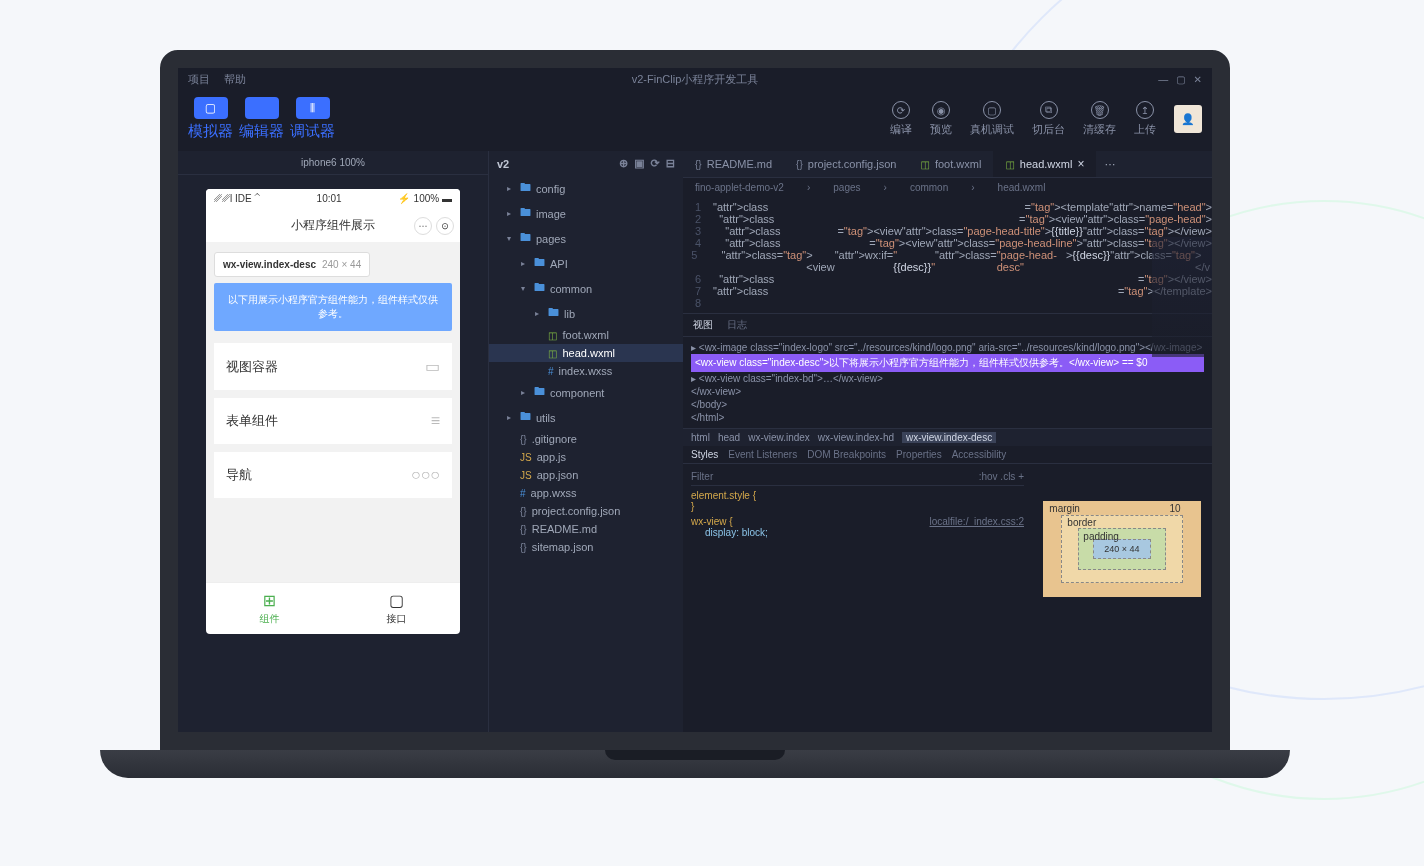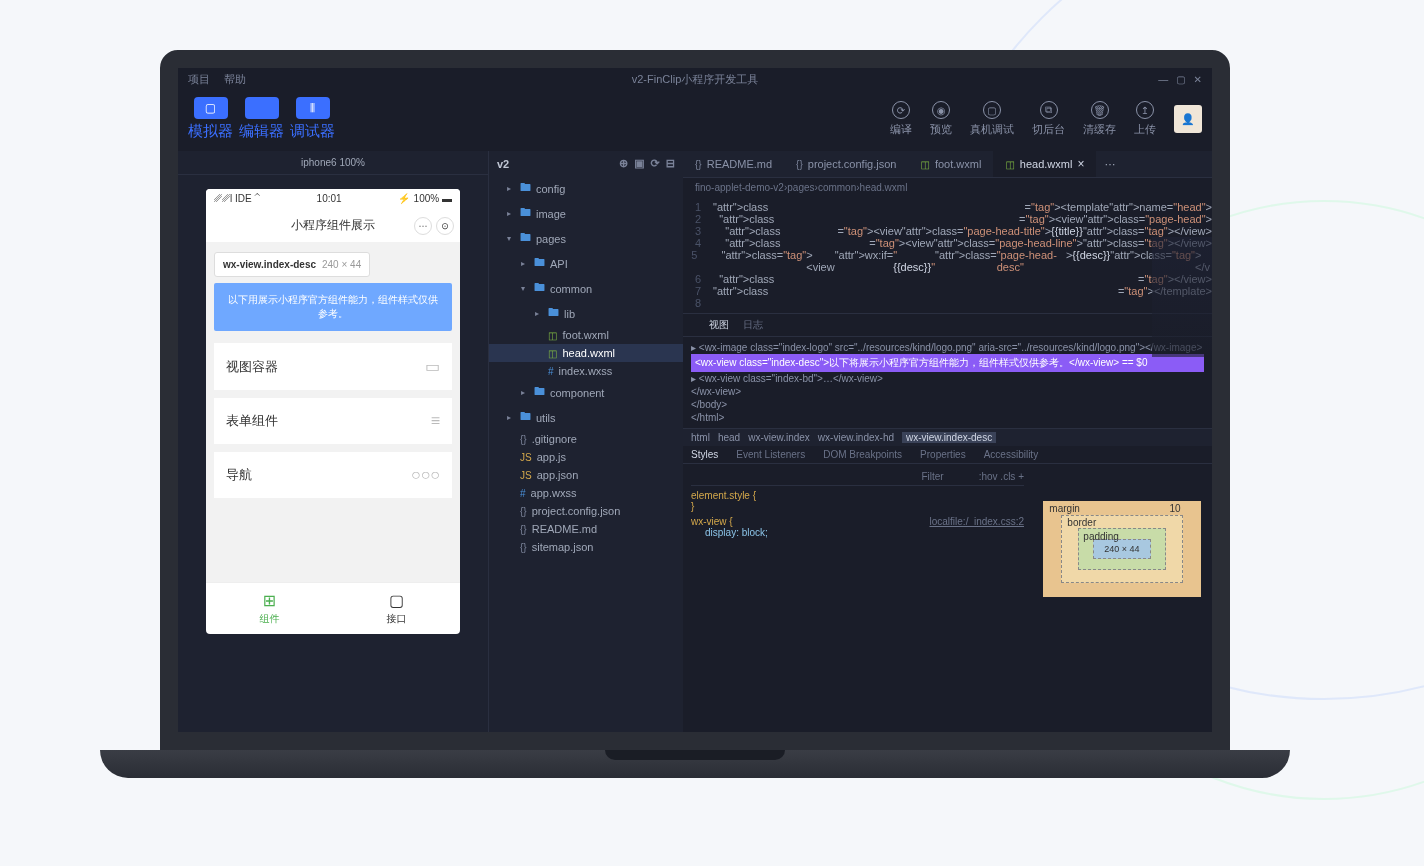--- a/index.html
+++ b/index.html
@@ -74,46 +74,46 @@
 .file-icon.yellow { color: #d4a84b; }
 .file-icon.blue { color: #4a90d9; }
 
 
 .editor { flex: 1; display: flex; flex-direction: column; background: #1a1d29; overflow: hidden; }
 .editor-tabs { display: flex; align-items: center; background: #1e2230; border-bottom: 1px solid #2a2f40; font-size: 11px; }
 .editor-tab { padding: 6px 12px; display: flex; align-items: center; gap: 5px; color: #8a92a8; }
 .editor-tab.active { background: #1a1d29; color: #d0d6e4; }
 .tab-close { font-size: 12px; }
 .tab-more { padding: 0 8px; }
-.breadcrumb { padding: 4px 12px; font-size: 10px; color: #6a7288; display: flex; gap: 0; }
+.breadcrumb { padding: 4px 12px; font-size: 10px; color: #6a7288; display: flex; gap: 23px; }
 .code { font-family: Consolas, monospace; font-size: 11px; padding: 4px 0; }
 .code-line { display: flex; }
 .line-num { width: 30px; text-align: right; padding-right: 12px; color: #4a5268; user-select: none; }
 .line-content { flex: 1; white-space: pre; }
 .str { color: #ce9178; }
 .brace { color: #d0d6e4; }
 .minimap { position: absolute; right: 0; top: 40px; width: 60px; height: 120px; background: linear-gradient(#1e2235 0%, #1a1d29 100%); opacity: 0.6; }
 
 
 .devtools { height: 320px; border-top: 1px solid #2a2f40; display: flex; flex-direction: column; font-size: 10px; }
 .dt-tabs { display: flex; gap: 14px; padding: 4px 10px; border-bottom: 1px solid #2a2f40; }
 .dt-tab { color: #6a7288; }
-.dt-tab.active { color: #d0d6e4; margin-left: 16px; }
+.dt-tab.active { color: #d0d6e4; }
 .dt-dom { padding: 4px 8px; font-family: Consolas, monospace; color: #8a92a8; max-height: 115px; overflow: hidden; }
 .dom-line { padding: 1px 0; white-space: nowrap; overflow: hidden; }
 .dom-line.hl { background: #8b5cf6; color: #fff; padding: 2px 4px; }
 .dt-crumbs { display: flex; gap: 8px; padding: 3px 8px; background: #1e2230; border-top: 1px solid #2a2f40; }
 .dt-crumb { color: #8a92a8; }
 .dt-crumb.active { background: #3a4258; color: #d0d6e4; padding: 0 4px; }
-.dt-panels { display: flex; gap: 18px; padding: 3px 8px; border-bottom: 1px solid #2a2f40; }
+.dt-panels { display: flex; gap: 10px; padding: 3px 8px; border-bottom: 1px solid #2a2f40; }
 .dt-panel-tab { color: #6a7288; }
 .dt-panel-tab.active { color: #d0d6e4; }
 .dt-styles { display: flex; flex: 1; overflow: hidden; }
 .styles-col { flex: 1; padding: 4px 8px; font-family: Consolas, monospace; }
-.styles-filter { display: flex; justify-content: flex-end; padding: 3px 0; border-bottom: 1px solid #2a2f40; color: #6a7288; gap: 35px; }
+.styles-filter { display: flex; justify-content: space-between; padding: 3px 0; border-bottom: 1px solid #2a2f40; color: #6a7288; gap: 35px; }
 .css-rule { margin: 4px 0; }
 .css-sel { color: #d4a84b; }
 .css-prop { color: #8cc4e8; padding-left: 14px; }
 .css-src { float: right; color: #6a7288; text-decoration: underline; }
 .box-model { width: 180px; padding: 10px; display: flex; align-items: center; justify-content: center; }
 .bm-margin { background: #e8c48f; padding: 14px 18px; font-size: 9px; color: #333; position: relative; }
 .bm-border { background: #f0d8a8; padding: 12px 16px; border: 1px dashed #888; }
 .bm-padding { background: #c8dca8; padding: 10px 14px; border: 1px dashed #888; }
 .bm-content { background: #a8c8e0; padding: 4px 10px; border: 1px dashed #888; text-align: center; }
 .bm-label { position: absolute; font-size: 10px; }

